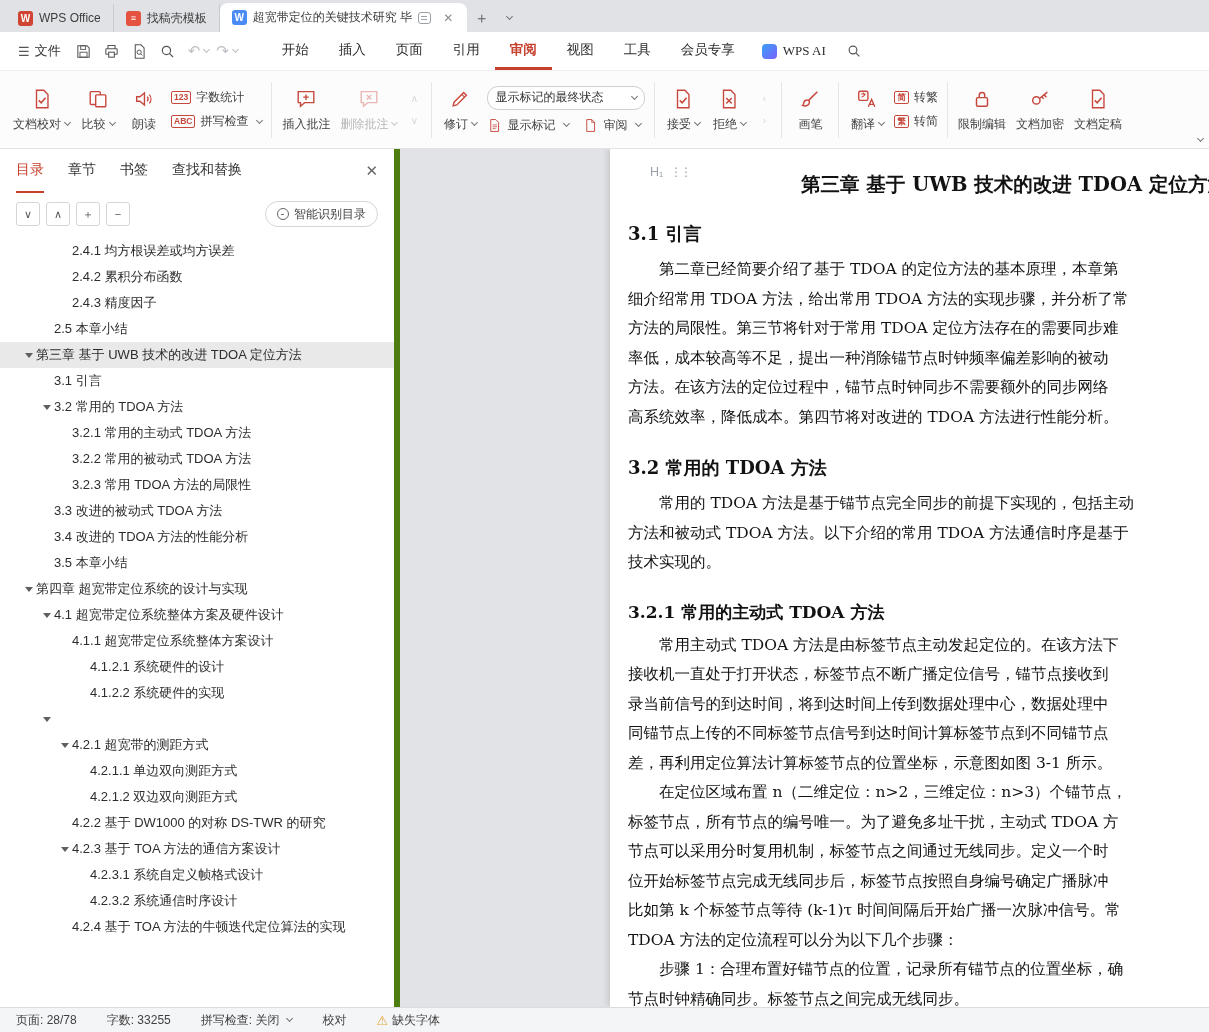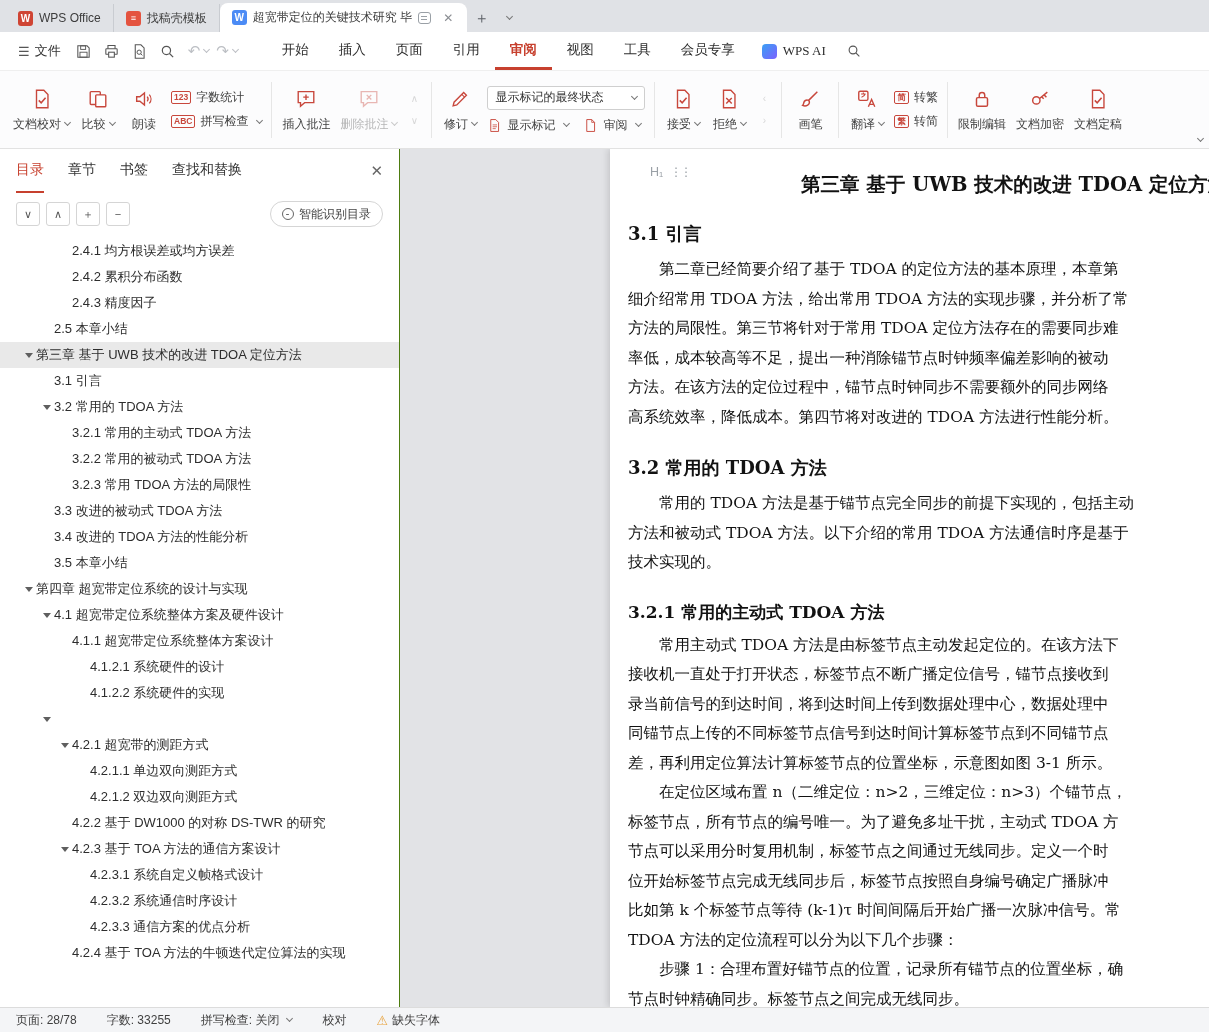--- a/index.html
+++ b/index.html
@@ -44,29 +44,29 @@
   .rgroup { display:flex; align-items:center; height:100%; }
   .rsep { width:1px; background:#e6e6e6; align-self:center; height:56px; margin:0 5px; }
   .rbtn { min-width:46px; padding:2px 5px; height:64px; display:flex; flex-direction:column; align-items:center; justify-content:center; gap:5px; border-radius:4px; color:#3f3f3f; font-size:12px; cursor:default; }
   .rbtn .ric { height:24px; display:flex; align-items:center; justify-content:center; color:#c8473c; }
   .rbtn .ric svg { width:22px; height:22px; }
   .rlabel { display:flex; align-items:center; white-space:nowrap; }
   .dis { opacity:.38; }
   .rcol { display:flex; flex-direction:column; justify-content:center; gap:7px; padding:0 4px; }
   .rsmall { display:flex; align-items:center; gap:5px; font-size:12px; color:#3f3f3f; white-space:nowrap; }
   .badge { border:1px solid #c8473c; color:#c8473c; border-radius:2px; font-size:8.5px; font-weight:bold; padding:0 2px; line-height:11px; }
-  .combo { border:1px solid #cfcfcf; border-radius:3px; height:24px; width:158px; font-size:12px; display:flex; align-items:center; justify-content:space-between; padding:0 7px; background:#fff; color:#333; }
+  .combo { border:1px solid #cfcfcf; border-radius:11px; height:24px; width:158px; font-size:12px; display:flex; align-items:center; justify-content:space-between; padding:0 7px; background:#fff; color:#333; }
   .minicol { display:flex; flex-direction:column; gap:4px; padding:0 3px; }
   .minibtn { width:18px; height:18px; display:flex; align-items:center; justify-content:center; color:#9a9a9a; font-size:10px; border-radius:3px; }
   .ribbon-collapse { position:absolute; right:6px; bottom:4px; color:#8a8a8a; }
   .sicon { color:#c8473c; display:flex; }
   .sicon svg{ width:15px; height:15px; }
   
   .workspace { flex:1 1 auto; display:flex; min-height:0; }
-  .sidepanel { width:400px; background:#fff; border-right:1px solid #4d7c0f; display:flex; flex-direction:column; flex:0 0 auto; }
+  .sidepanel { width:400px; background:#fff; border-right:6px solid #4d7c0f; display:flex; flex-direction:column; flex:0 0 auto; }
   .panel-header { height:44px; display:flex; align-items:stretch; padding:0 16px; flex:0 0 auto; }
   .panel-tab { display:flex; align-items:center; margin-right:24px; font-size:14px; color:#333; border-bottom:2px solid transparent; cursor:default; }
   .panel-tab.active { color:#c7402e; border-bottom-color:#c7402e; }
   .panel-close { margin-left:auto; display:flex; align-items:center; color:#666; font-size:15px; }
   .panel-toolbar { height:42px; display:flex; align-items:center; gap:6px; padding:0 16px; flex:0 0 auto; }
   .sq { width:24px; height:24px; border:1px solid #d5d5d5; border-radius:3px; display:flex; align-items:center; justify-content:center; color:#555; font-size:11px; background:#fff; }
   .pill { margin-left:auto; height:26px; border:1px solid #d5d5d5; border-radius:14px; padding:0 11px; font-size:12px; color:#444; display:flex; align-items:center; gap:5px; background:#fff; }
   .pill-ic { width:12px; height:12px; border:1.3px solid #666; border-radius:50%; position:relative; }
   .pill-ic::after { content:""; position:absolute; left:3px; top:4.5px; width:3.4px; height:1.6px; background:#666; border-radius:1px; }
   .toc-list { flex:1; overflow:hidden; padding-top:3px; }
@@ -587,24 +587,20 @@
           <span class="toc-text">4.2.3 基于 TOA 方法的通信方案设计</span>
         </div>
         <div class="toc-row lvl4">
           <span class="toc-caret"></span>
           <span class="toc-text">4.2.3.1 系统自定义帧格式设计</span>
         </div>
         <div class="toc-row lvl4">
           <span class="toc-caret"></span>
           <span class="toc-text">4.2.3.2 系统通信时序设计</span>
         </div>
-        <div class="toc-row lvl4">
-          <span class="toc-caret"></span>
-          <span class="toc-text">4.2.3.3 通信方案的优点分析</span>
-        </div>
         <div class="toc-row lvl3">
           <span class="toc-caret"></span>
           <span class="toc-text">4.2.4 基于 TOA 方法的牛顿迭代定位算法的实现</span>
         </div>
       </div>
   </div>
 
   <div class="docarea">
     <div class="page">
       <div class="hmark">

